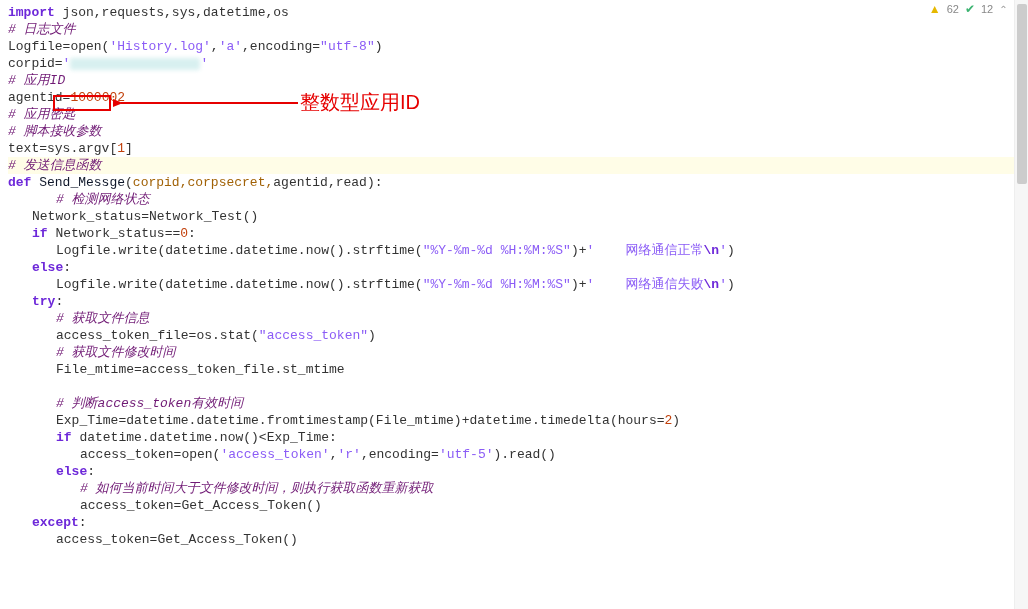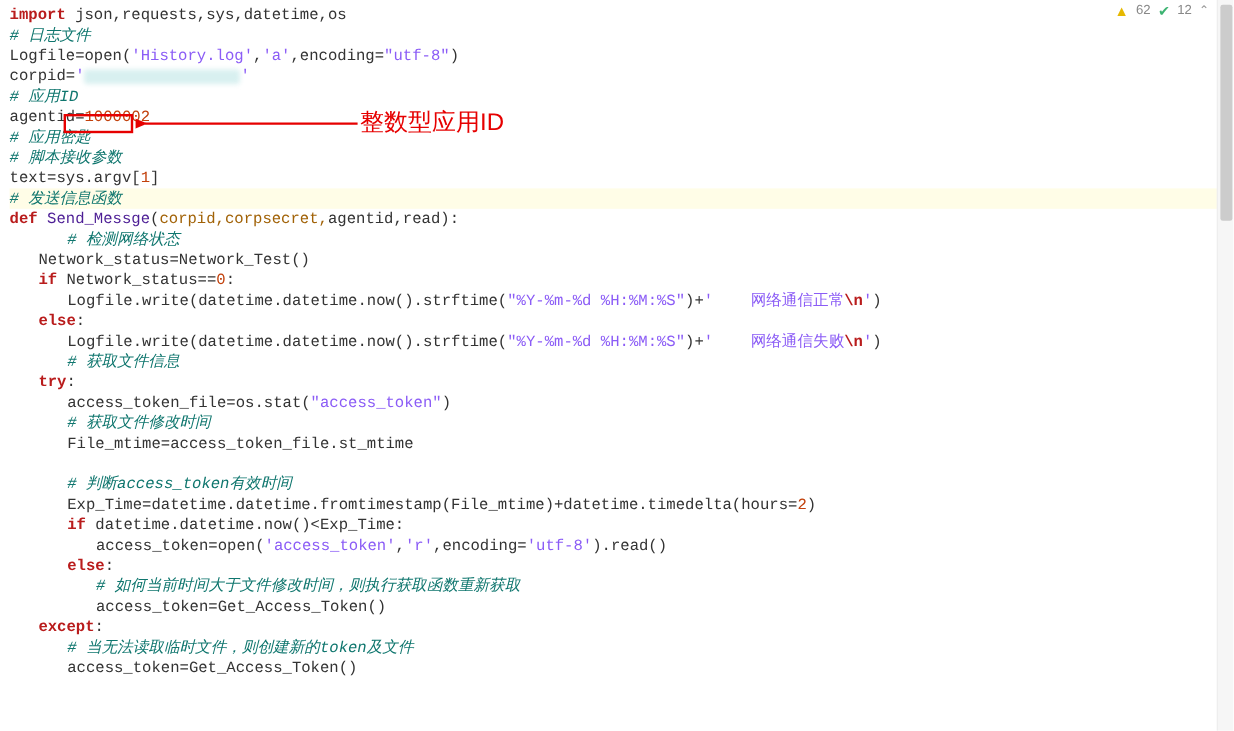--- a/index.html
+++ b/index.html
@@ -12,25 +12,25 @@
     height: 609px;
     overflow: hidden;
     position: relative;
   }
   .code-area {
     padding: 4px 0 4px 8px;
     line-height: 17px;
     position: relative;
   }
   .line { white-space: pre; height: 17px; }
-  .kw { color: #b91c1c; font-weight: bold; }
+  .kw { color: #6d28d9; font-weight: bold; }
   .str { color: #8b5cf6; }
   .num { color: #c2410c; }
-  .fn  { color: #4c1d95; }
-  .cm  { color: #0f766e; font-style: italic; }
+  .fn  { color: #0f172a; }
+  .cm  { color: #701a75; font-style: italic; }
   .param { color: #a16207; }
   .highlight-line { background: #fffde7; }
   .indent1 { padding-left: 24px; }
   .indent2 { padding-left: 48px; }
   .indent3 { padding-left: 72px; }
 
   .redbox {
     position: absolute;
     border: 2px solid #e60000;
     width: 58px;
@@ -121,35 +121,34 @@
   <div class="line cm"># 脚本接收参数</div>
   <div class="line"><span>text=sys.argv[</span><span class="num">1</span><span>]</span></div>
   <div class="line cm highlight-line"># 发送信息函数</div>
   <div class="line"><span class="kw">def</span><span class="fn"> Send_Messge</span><span>(</span><span class="param">corpid,corpsecret,</span><span>agentid,read):</span></div>
   <div class="line cm indent2"># 检测网络状态</div>
   <div class="line indent1">Network_status=Network_Test()</div>
   <div class="line indent1"><span class="kw">if</span><span> Network_status==</span><span class="num">0</span><span>:</span></div>
   <div class="line indent2"><span>Logfile.write(datetime.datetime.now().strftime(</span><span class="str">"%Y-%m-%d %H:%M:%S"</span><span>)+</span><span class="str">'    网络通信正常</span><span class="kw">\n</span><span class="str">'</span><span>)</span></div>
   <div class="line indent1"><span class="kw">else</span><span>:</span></div>
   <div class="line indent2"><span>Logfile.write(datetime.datetime.now().strftime(</span><span class="str">"%Y-%m-%d %H:%M:%S"</span><span>)+</span><span class="str">'    网络通信失败</span><span class="kw">\n</span><span class="str">'</span><span>)</span></div>
+  <div class="line indent1"><span class="kw">try</span><span>:</span></div>
   <div class="line cm indent2"># 获取文件信息</div>
-  <div class="line indent1"><span class="kw">try</span><span>:</span></div>
   <div class="line indent2"><span>access_token_file=os.stat(</span><span class="str">"access_token"</span><span>)</span></div>
   <div class="line cm indent2"># 获取文件修改时间</div>
   <div class="line indent2">File_mtime=access_token_file.st_mtime</div>
   <div class="line indent2"></div>
   <div class="line cm indent2"># 判断access_token有效时间</div>
   <div class="line indent2"><span>Exp_Time=datetime.datetime.fromtimestamp(File_mtime)+datetime.timedelta(hours=</span><span class="num">2</span><span>)</span></div>
   <div class="line indent2"><span class="kw">if</span><span> datetime.datetime.now()&lt;Exp_Time:</span></div>
-  <div class="line indent3"><span>access_token=open(</span><span class="str">'access_token'</span><span>,</span><span class="str">'r'</span><span>,encoding=</span><span class="str">'utf-8'</span><span>).read()</span></div>
+  <div class="line indent3"><span>access_token=open(</span><span class="str">'access_token'</span><span>,</span><span class="str">'r'</span><span>,encoding=</span><span class="str">'utf-5'</span><span>).read()</span></div>
   <div class="line indent2"><span class="kw">else</span><span>:</span></div>
   <div class="line cm indent3"># 如何当前时间大于文件修改时间，则执行获取函数重新获取</div>
   <div class="line indent3">access_token=Get_Access_Token()</div>
   <div class="line indent1"><span class="kw">except</span><span>:</span></div>
-  <div class="line cm indent2"># 当无法读取临时文件，则创建新的token及文件</div>
   <div class="line indent2">access_token=Get_Access_Token()</div>
 
   <div class="redbox"></div>
   <svg class="arrow-svg" width="190" height="30">
     <defs>
       <marker id="ah" markerWidth="10" markerHeight="8" refX="1" refY="4" orient="auto">
         <polygon points="10 0, 0 4, 10 8" fill="#e60000"></polygon>
       </marker>
     </defs>
     <line x1="185" y1="15" x2="8" y2="15" stroke="#e60000" stroke-width="2" marker-end="url(#ah)"></line>

